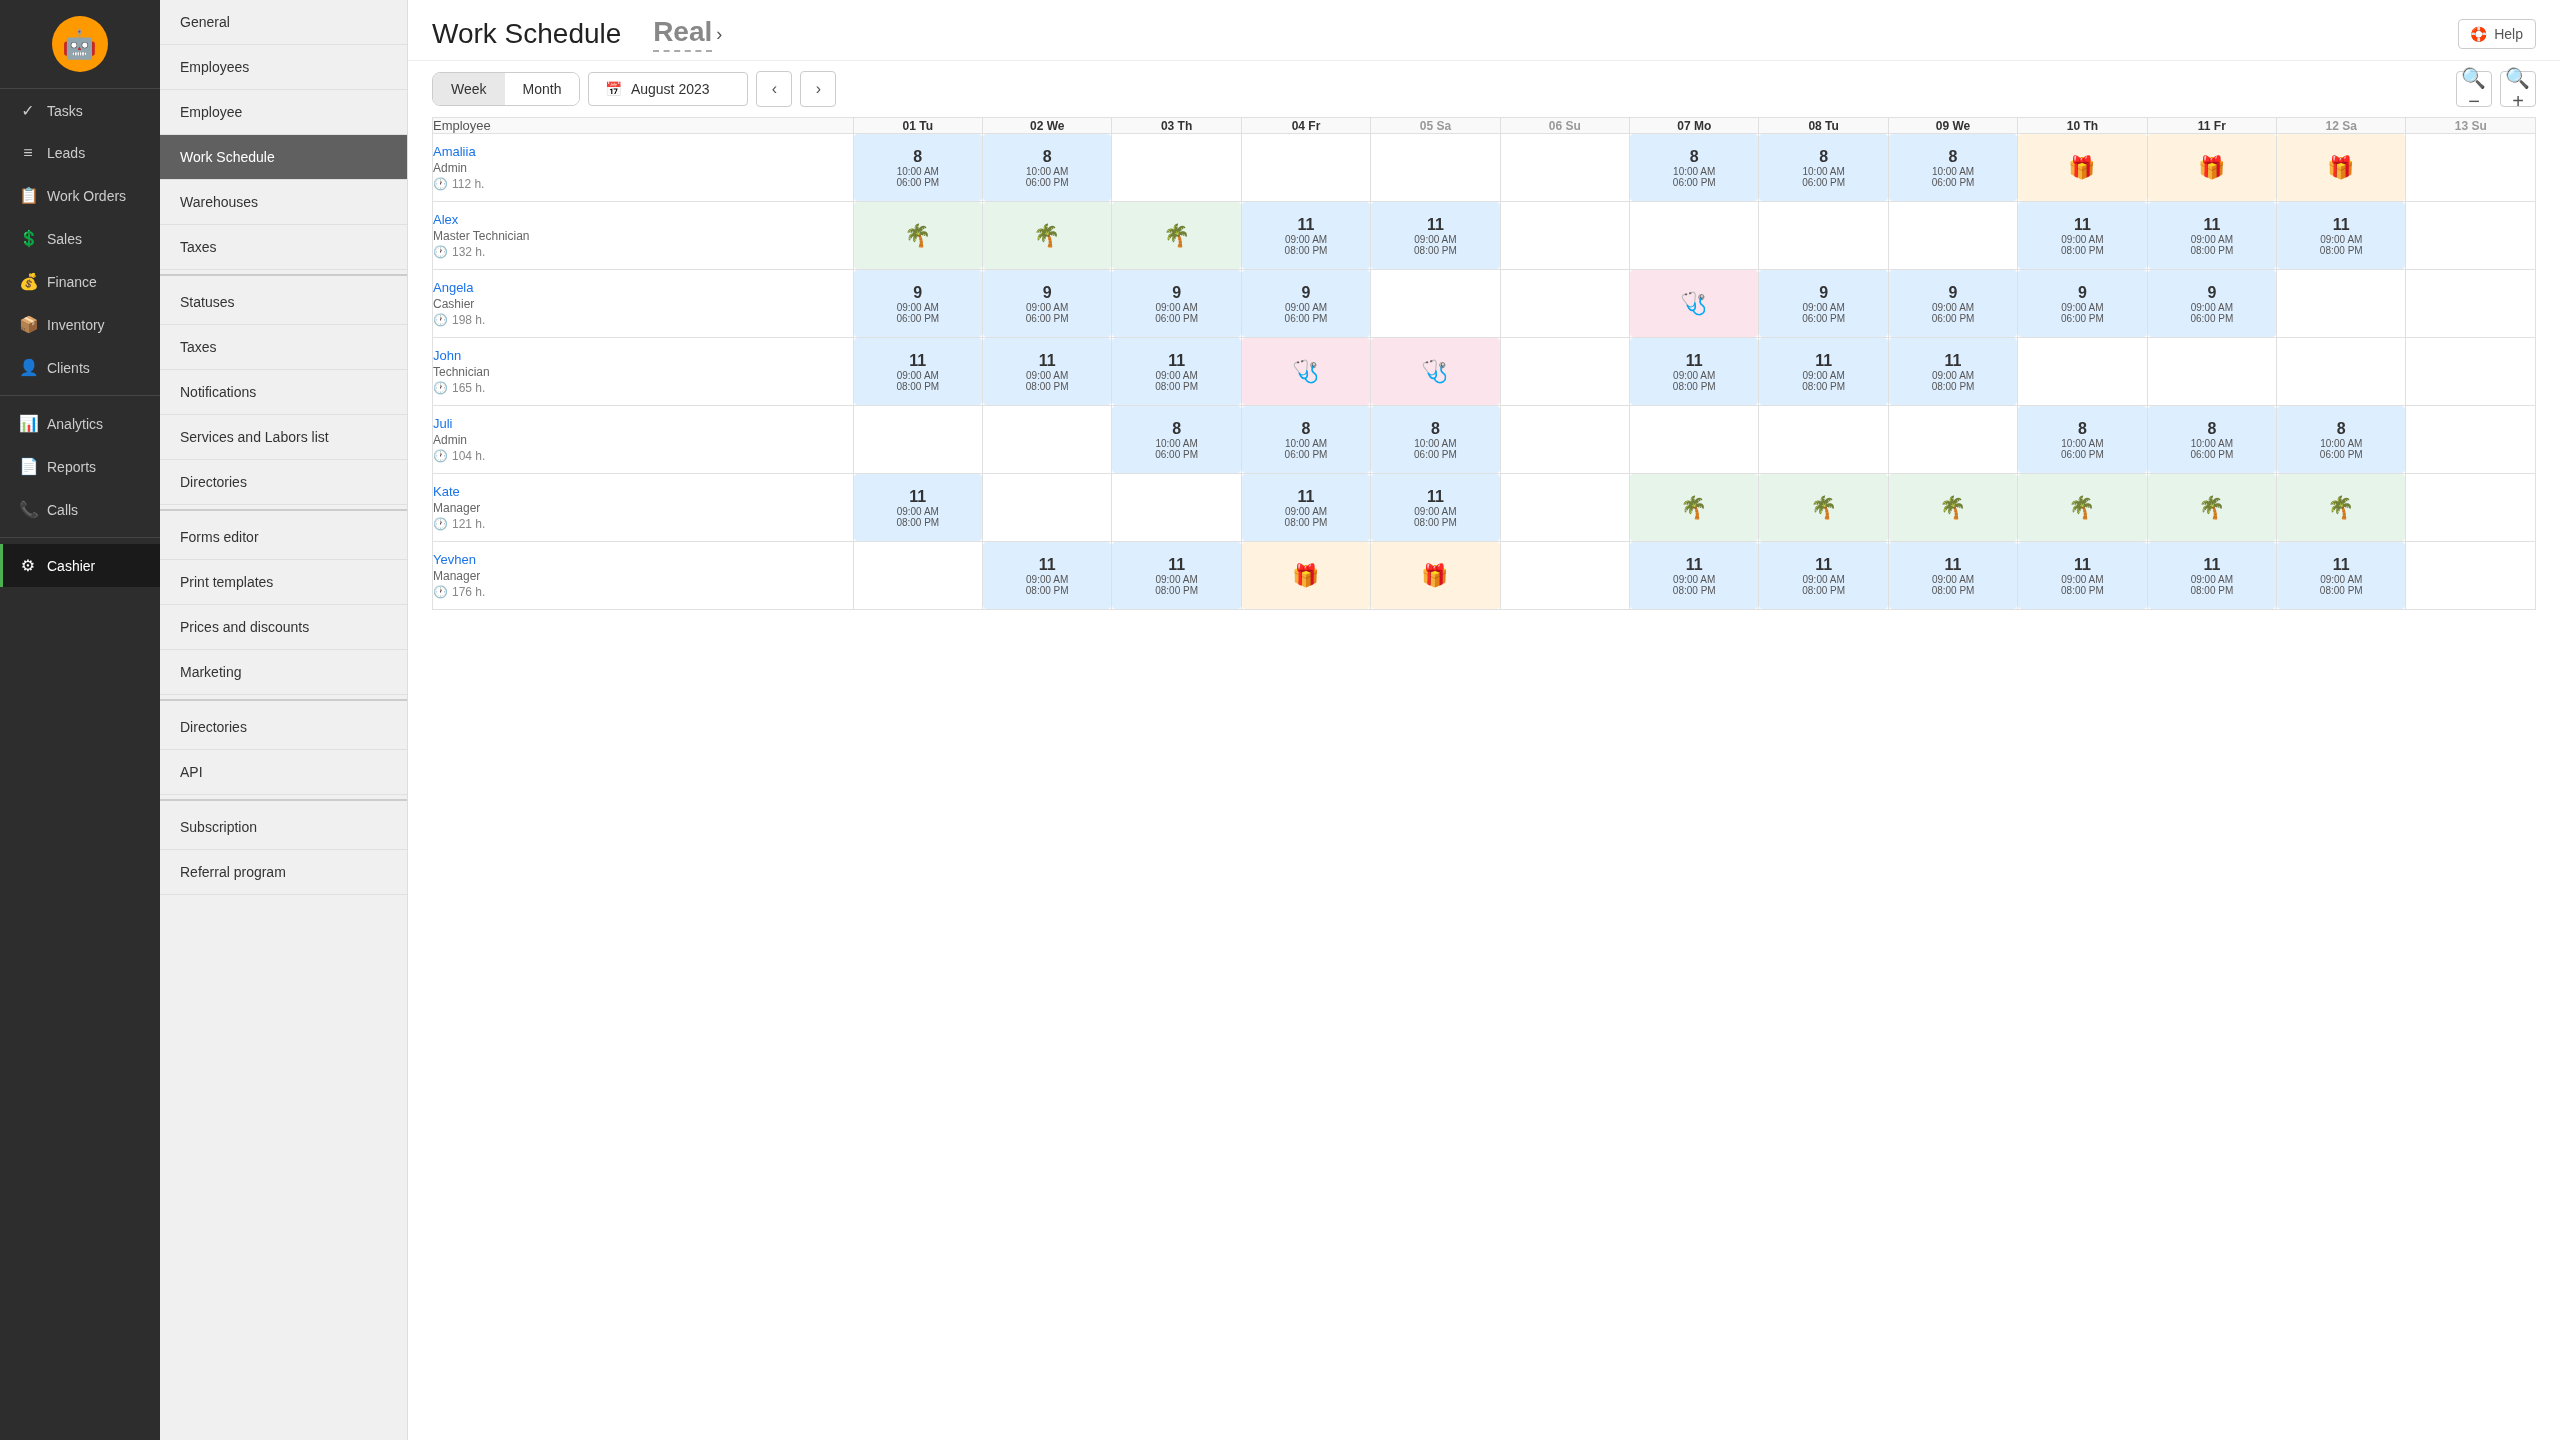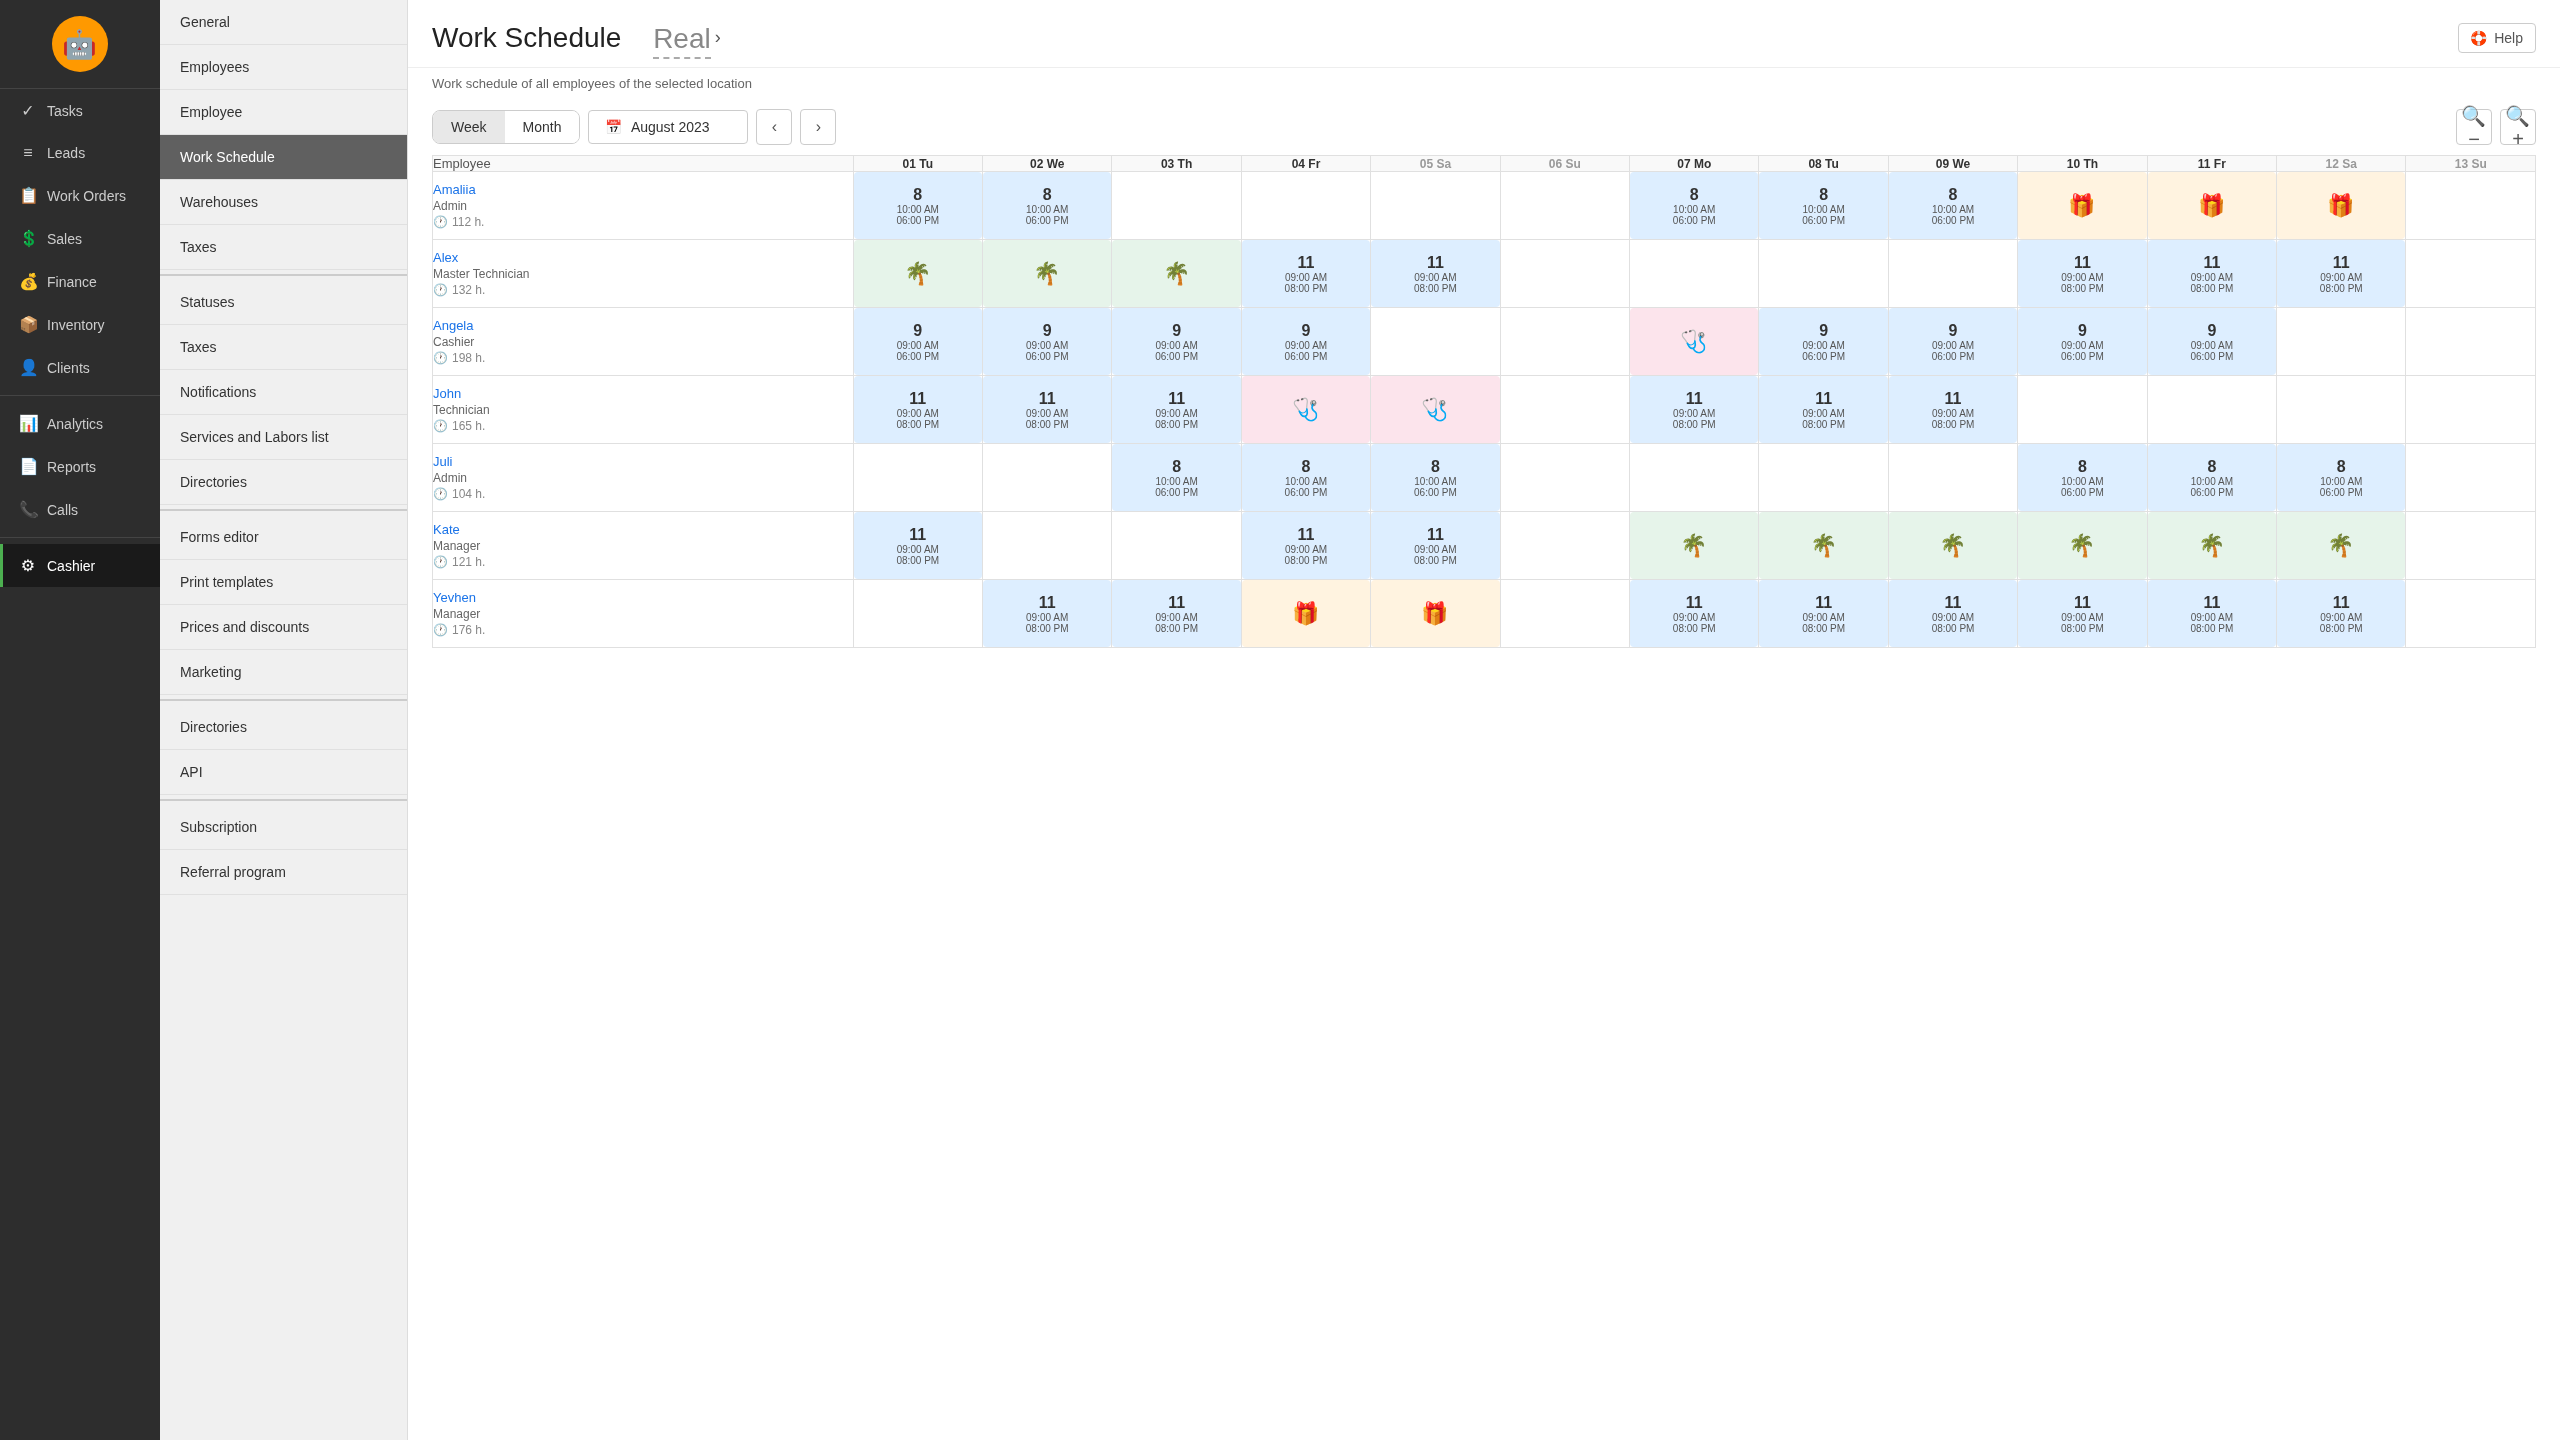--- a/index.html
+++ b/index.html
@@ -86,25 +86,24 @@
       gap: 8px;
     }
     .title-dropdown {
       display: flex;
       align-items: center;
       gap: 4px;
     }
     .title-text { font-size: 28px; font-weight: 400; }
     .title-variant {
       font-size: 28px;
-      font-weight: 400;
+      font-weight: 700;
       color: #888;
       border-bottom: 2px dashed #aaa;
       padding-bottom: 2px;
-      margin-top: 7px;
     }
     .dropdown-arrow { color: #555; font-size: 18px; cursor: pointer; }
     .help-btn {
       display: flex; align-items: center; gap: 6px;
       font-size: 14px; color: #555; cursor: pointer;
       padding: 6px 12px; border: 1px solid #ccc; border-radius: 4px;
       background: #fff;
     }
     .subtitle { padding: 8px 24px; font-size: 13px; color: #666; }
 
@@ -367,21 +366,20 @@
         <span class="title-variant">Real</span>
         <span class="dropdown-arrow">›</span>
       </div>
     </div>
     <button class="help-btn">
       <span>🛟</span>
       <span>Help</span>
     </button>
   </div>
 
-  <div class="subtitle">Work schedule of all employees of the selected location</div>
 
   <div class="calendar-controls">
     <div class="btn-group">
       <button class="btn-group-item active">Week</button>
       <button class="btn-group-item">Month</button>
     </div>
     <button class="date-picker-btn">
       <span>📅</span>
       <span>August 2023</span>
     </button>

